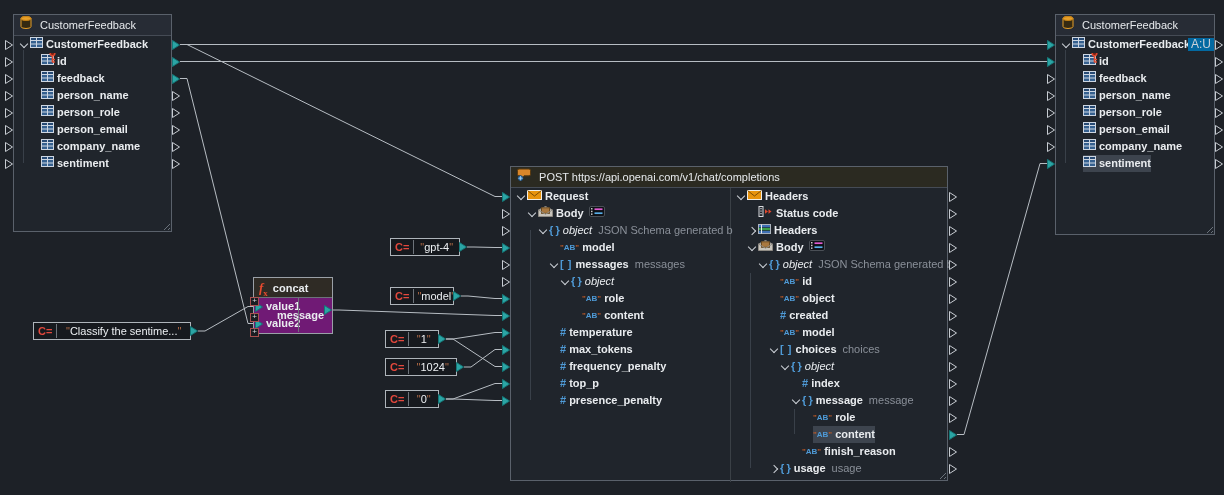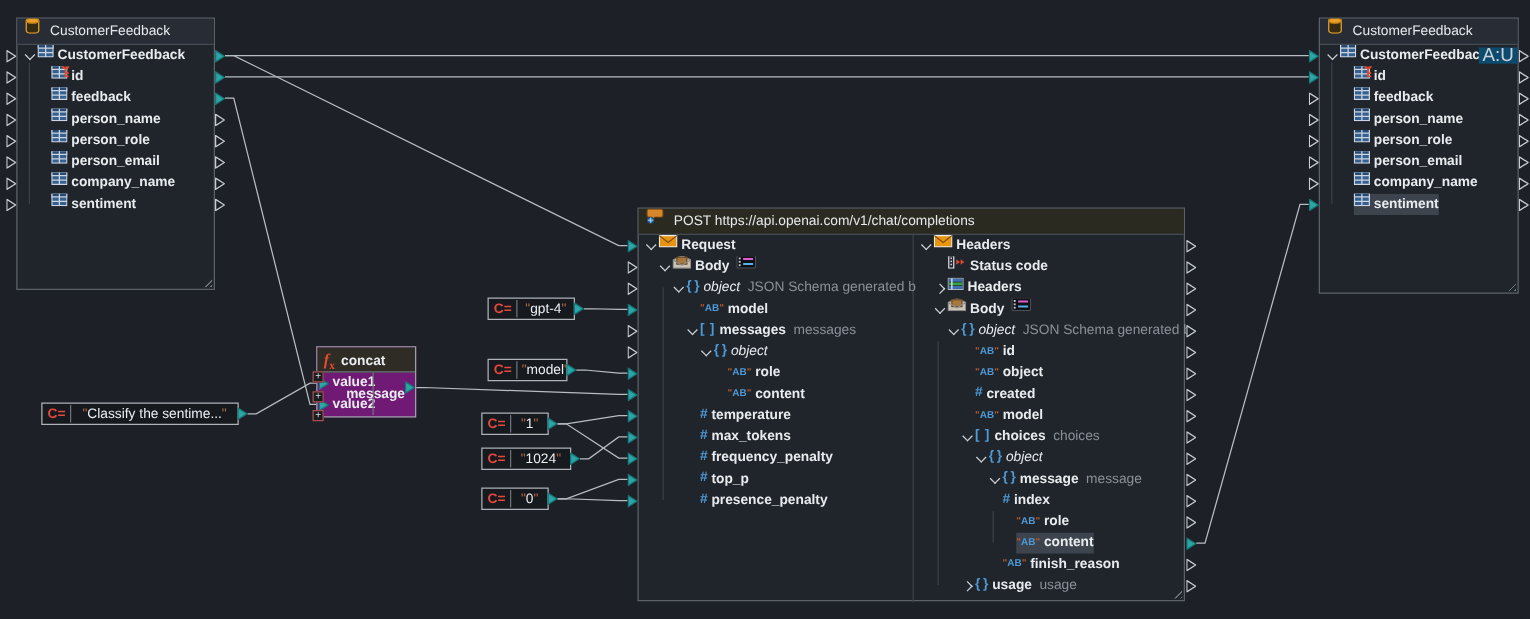--- a/index.html
+++ b/index.html
@@ -25,22 +25,22 @@
       border-right:1.4px solid #ccd1d7;border-bottom:1.4px solid #ccd1d7;transform:rotate(45deg);}
   .chev.right::after{transform:rotate(-45deg);top:6px;left:2px;}
   .chev.none::after{display:none;}
   .nicon{display:inline-block;vertical-align:middle;margin-right:3px;margin-top:-2px;position:relative;}
   .nlabel{color:#e9ecef;font-weight:bold;}
   .nlabel.italic{font-style:italic;font-weight:normal;}
   .nnote{color:#8a9099;margin-left:6px;}
   .selwrap{display:inline-block;height:17px;}
   .selwrap.on{background:#3d444e;}
   .sufic{display:inline-block;vertical-align:middle;margin-left:5px;margin-top:-2px;}
-  .badge{position:absolute;right:0px;top:2px;height:13px;line-height:13px;background:#0c4a6e;
-         color:#ccd2d9;font-size:15px;padding:0 3px;z-index:3;}
+  .badge{position:absolute;right:0px;top:2px;height:13px;line-height:13px;background:#0369a1;
+         color:#ccd2d9;font-size:12px;padding:0 3px;z-index:3;}
   .guide{position:absolute;width:1px;background:#394049;z-index:0;}
 
   
   .port{position:absolute;width:8px;height:10px;top:50%;margin-top:-5px;z-index:4;}
   .port.in{left:-9px;} .port.out{right:-9px;}
   .port svg{display:block;}
   .port svg path{fill:#1d2127;stroke:#c7ccd2;stroke-width:1;}
   .port.filled svg path{fill:#2ba5a5;stroke:#157878;}
 
   
@@ -505,29 +505,29 @@
           </div>
           <div class="trow">
             <div class="clip" style="padding-left: 49px;"><span class="chev down"></span><span class="selwrap"><span class="nicon"><span class="bric">{ }</span></span><span class="nlabel italic">object</span></span></div>
             <span class="port out">
               <svg viewBox="0 0 8 10" width="8" height="10">
                 <path d="M0.5,0.5 L7.5,5 L0.5,9.5 Z"></path>
               </svg>
             </span>
           </div>
           <div class="trow">
+            <div class="clip" style="padding-left: 60px;"><span class="chev none"></span><span class="selwrap"><span class="nicon"><span class="bric">#</span></span><span class="nlabel">index</span></span></div>
+            <span class="port out">
+              <svg viewBox="0 0 8 10" width="8" height="10">
+                <path d="M0.5,0.5 L7.5,5 L0.5,9.5 Z"></path>
+              </svg>
+            </span>
+          </div>
+          <div class="trow">
             <div class="clip" style="padding-left: 60px;"><span class="chev down"></span><span class="selwrap"><span class="nicon"><span class="bric">{ }</span></span><span class="nlabel">message</span></span><span class="nnote">message</span></div>
-            <span class="port out">
-              <svg viewBox="0 0 8 10" width="8" height="10">
-                <path d="M0.5,0.5 L7.5,5 L0.5,9.5 Z"></path>
-              </svg>
-            </span>
-          </div>
-          <div class="trow">
-            <div class="clip" style="padding-left: 60px;"><span class="chev none"></span><span class="selwrap"><span class="nicon"><span class="bric">#</span></span><span class="nlabel">index</span></span></div>
             <span class="port out">
               <svg viewBox="0 0 8 10" width="8" height="10">
                 <path d="M0.5,0.5 L7.5,5 L0.5,9.5 Z"></path>
               </svg>
             </span>
           </div>
           <div class="trow">
             <div class="clip" style="padding-left: 71px;"><span class="chev none"></span><span class="selwrap"><span class="nicon"><span class="abi"><span class="q">"</span>AB<span class="q">"</span></span></span><span class="nlabel">role</span></span></div>
             <span class="port out">
               <svg viewBox="0 0 8 10" width="8" height="10">

